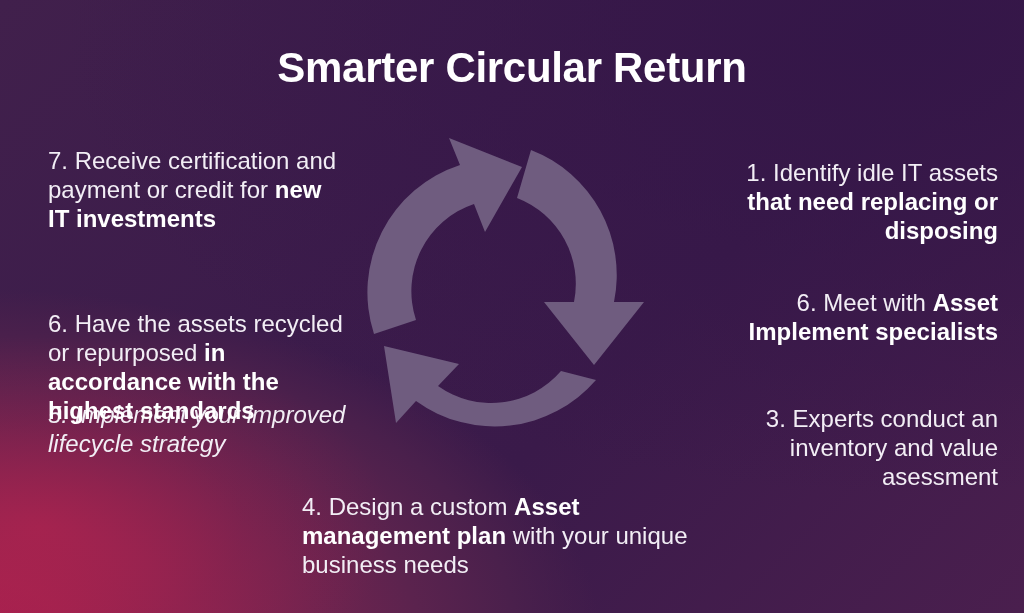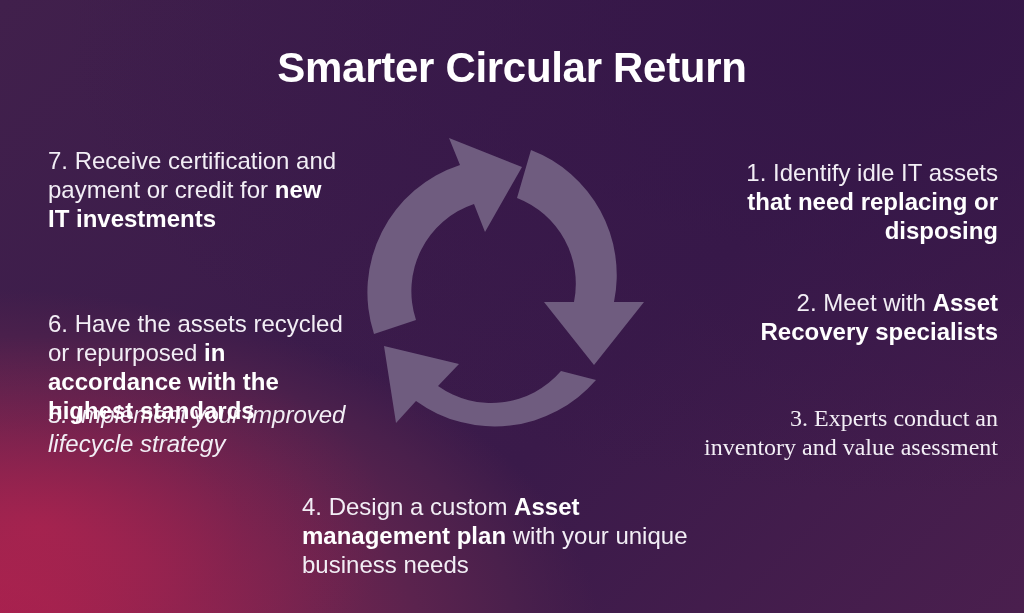--- a/index.html
+++ b/index.html
@@ -62,21 +62,21 @@
     font-size:24px;
     line-height:29px;
   }
   .step b { font-weight:bold; color:#ffffff; }
 
   .step-right { text-align:right; width:300px; left:698px; }
   .step-left  { text-align:left;  width:300px; left:48px; }
 
   #step-1 { top:146px;margin-top:12px; }
   #step-2 { top:288px; }
-  #step-3 { top:404px;font-family:Liberation Serif, serif; }
+  #step-3 { top:404px; }
   #step-4 {
     text-align:left;
     width:420px;
     left:302px;
     top:492px;
   }
   #step-5 { top:400px;font-style:italic; }
   #step-6 { top:266px;margin-top:43px; }
   #step-7 { top:146px; }
 </style>
@@ -118,18 +118,18 @@
                L 28 218
                L 103 236
                L 82 258
                A 92 92 0 0 0 205 243
                Z"></path>
     </g>
   </svg>
 </div>
 
 <div class="step step-right" id="step-1"><span>1. Identify idle IT assets </span><b>that need replacing or disposing</b></div>
-<div class="step step-right" id="step-2"><span>2. Meet with </span><b>Asset Recovery specialists</b></div>
+<div class="step step-right" id="step-2"><span>6. Meet with </span><b>Asset Implement specialists</b></div>
 <div class="step step-right" id="step-3"><span>3. Experts conduct an inventory and value asessment</span></div>
 <div class="step" id="step-4"><span>4. Design a custom </span><b>Asset management plan</b><span> with your unique business needs</span></div>
 <div class="step step-left" id="step-5"><span>5. Implement your improved lifecycle strategy</span></div>
 <div class="step step-left" id="step-6"><span>6. Have the assets recycled or repurposed </span><b>in accordance with the highest standards</b></div>
 <div class="step step-left" id="step-7"><span>7. Receive certification and payment or credit for </span><b>new IT investments</b></div>
 
 </body></html>

